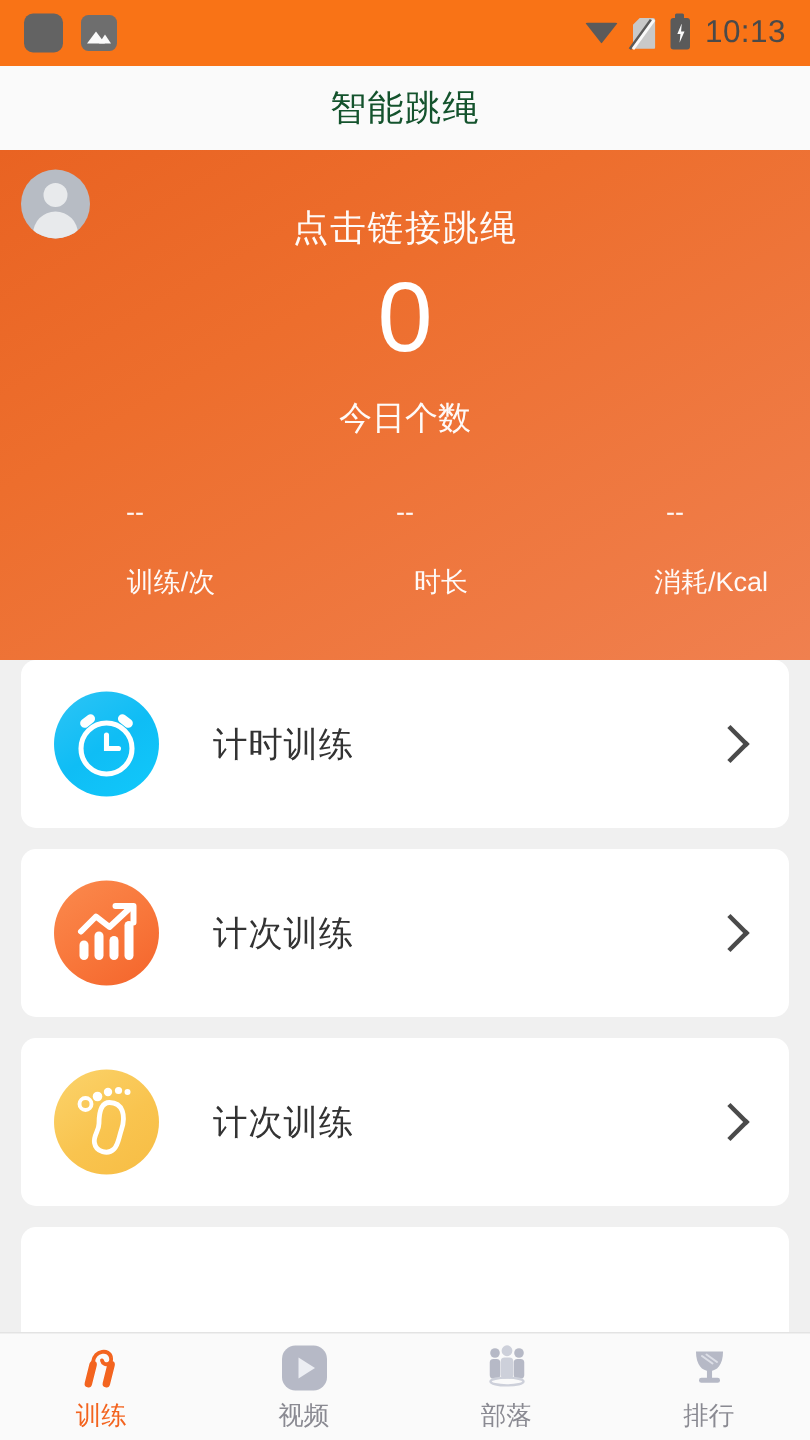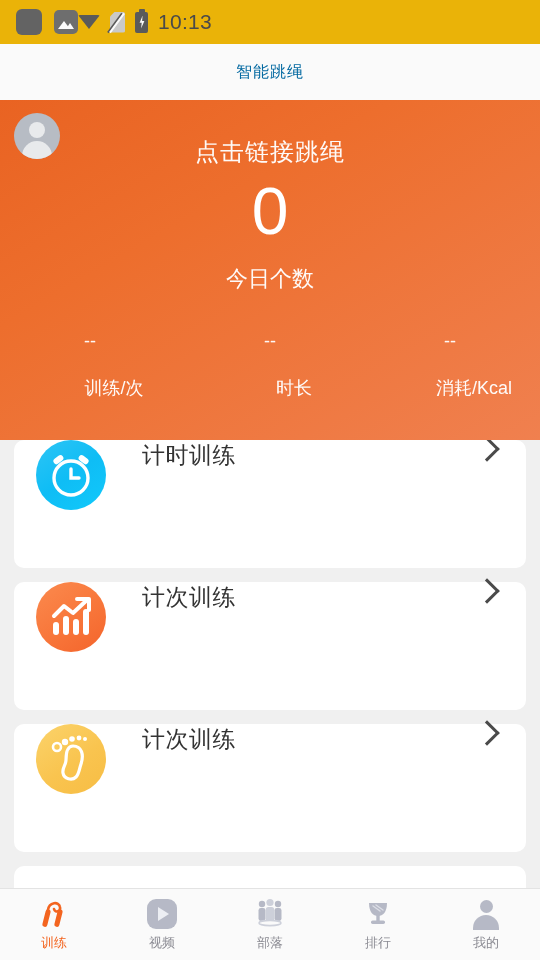--- a/index.html
+++ b/index.html
@@ -6,23 +6,24 @@
   html,body { width:540px; height:960px; }
   body {
     font-family:"Liberation Sans","DejaVu Sans",sans-serif;
     background:#f0f0f0;
     overflow:hidden;
     position:relative;
   }
 
   
   .status-bar{
-    height:44px;width:540px;background:#eab308;
-    display:flex;align-items:center;justify-content:flex-start;
+    height:44px;width:540px;background:#f97316;
+    display:flex;align-items:center;justify-content:space-between;
     padding:0 16px;
+    gap:16px;
   }
   .status-left{display:flex;align-items:center;gap:12px;}
   .sb-sq{width:26px;height:26px;border-radius:6px;background:#636363;}
   .sb-img{width:24px;height:24px;border-radius:5px;background:#6e6e6e;position:relative;overflow:hidden;}
   .sb-img:after{
     content:"";position:absolute;left:4px;bottom:5px;width:0;height:0;
     border-left:6px solid transparent;border-right:6px solid transparent;border-bottom:8px solid #fafafa;
   }
   .sb-img:before{
     content:"";position:absolute;right:4px;bottom:5px;width:0;height:0;
@@ -56,21 +57,21 @@
     position:absolute;top:4px;left:4px;width:6px;height:13px;background:#fafafa;
     clip-path:polygon(60% 0,10% 55%,45% 55%,35% 100%,90% 42%,52% 42%);
   }
   .sb-time{font-size:21px;color:#4a4a4a;letter-spacing:.3px;}
 
   
   .title-bar{
     height:56px;width:540px;background:#fafafa;
     display:flex;align-items:center;justify-content:center;
   }
-  .title-bar span{font-size:16px;color:#0369a1;letter-spacing:1px;}
+  .title-bar span{font-size:24px;color:#14532d;letter-spacing:1px;}
 
   
   .header{
     width:540px;height:340px;
     background:linear-gradient(150deg,#e96322 0%,#ed6e2d 35%,#f0804f 100%);
     position:relative;
   }
   .avatar{
     position:absolute;left:14px;top:13px;width:46px;height:46px;border-radius:50%;
     background:#b7bcc4;overflow:hidden;
@@ -90,39 +91,39 @@
   .stat{flex:1;text-align:center;color:#fff;}
   .stat-val{font-size:18px;line-height:1;opacity:.95;}
   .stat-lbl{font-size:18px;margin-top:26px;opacity:.97;margin-left:48px;}
 
   
   .list{
     position:absolute;left:0;top:440px;width:540px;bottom:72px;
     padding:0 14px;overflow:hidden;
   }
   .card{
-    background:#fff;border-radius:10px;height:128px;margin-bottom:14px;
-    display:flex;padding:0 22px;
+    background:#fff;border-radius:10px;height:112px;margin-bottom:14px;
+    display:flex;align-items:center;padding:0 22px;
   }
   .card-icon{width:70px;height:70px;border-radius:50%;position:relative;flex:none;}
   .card-label{font-size:23px;color:#333;margin-left:36px;flex:1;letter-spacing:.5px;}
   .chev{width:18px;height:18px;border-right:3px solid #4a4a4a;border-top:3px solid #4a4a4a;transform:rotate(45deg);margin-right:8px;}
 
   .ic-clock{background:linear-gradient(145deg,#2ec4f5 0%,#0fbdf5 50%,#11c9fb 100%);}
   .ic-chart{background:linear-gradient(145deg,#fb8a4e 0%,#f8763a 55%,#f4642b 100%);}
   .ic-foot{background:linear-gradient(145deg,#fbd36b 0%,#f9c44f 55%,#f7bd44 100%);}
 
   
   .nav{
     position:absolute;left:0;bottom:0;width:540px;height:72px;background:#fafafa;
     display:flex;align-items:center;border-top:1px solid #e3e3e3;
   }
   .nav-item{flex:1;display:flex;flex-direction:column;align-items:center;justify-content:center;gap:3px;}
   .nav-ico{width:34px;height:34px;position:relative;}
-  .nav-lbl{font-size:13px;color:#8a8a92;}
+  .nav-lbl{font-size:17px;color:#8a8a92;}
   .nav-item.active .nav-lbl{color:#f3641f;}
 
   
   .pl-box{width:30px;height:30px;border-radius:9px;background:#b6b9c6;margin:2px auto 0;position:relative;}
   .pl-tri{position:absolute;left:11px;top:8px;width:0;height:0;border-top:7px solid transparent;border-bottom:7px solid transparent;border-left:11px solid #eceef3;}
   
   .pr-head{width:13px;height:13px;border-radius:50%;background:#b6b9c6;margin:3px auto 0;}
   .pr-body{width:26px;height:15px;border-radius:13px 13px 0 0;background:#b6b9c6;margin:2px auto 0;}
 </style>
 </head>
@@ -266,21 +267,14 @@
       <svg width="34" height="34" viewBox="0 0 34 34">
         <path d="M8 6 L26 6 C26 15 22 19 17 19 C12 19 8 15 8 6 Z" fill="#b6b9c6"></path>
         <rect x="15.3" y="18" width="3.4" height="6" fill="#b6b9c6"></rect>
         <rect x="10" y="23.5" width="14" height="3.4" rx="1.6" fill="#b6b9c6"></rect>
         <path d="M12 9 L19 14 M15 8 L22 13" stroke="#dcdee6" stroke-width="1.4" stroke-linecap="round"></path>
       </svg>
     </div>
     <div class="nav-lbl">排行</div>
   </div>
 
-  <div class="nav-item">
-    <div class="nav-ico">
-      <div class="pr-head"></div>
-      <div class="pr-body"></div>
-    </div>
-    <div class="nav-lbl">我的</div>
-  </div>
 
 </div>
 
 </body></html>

